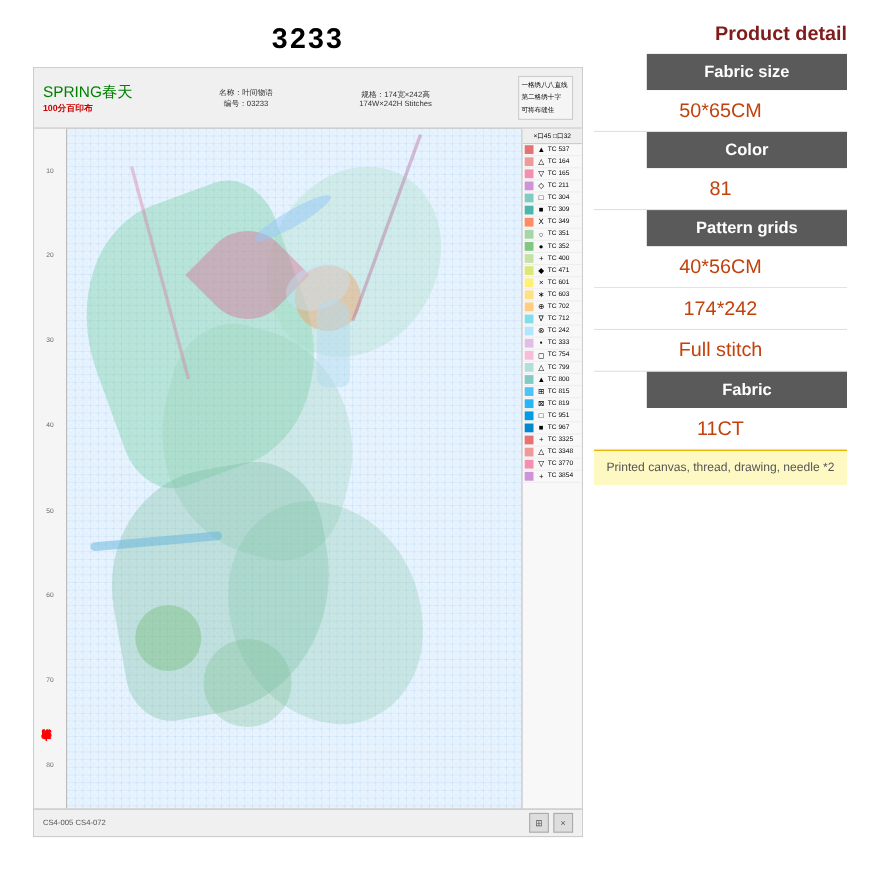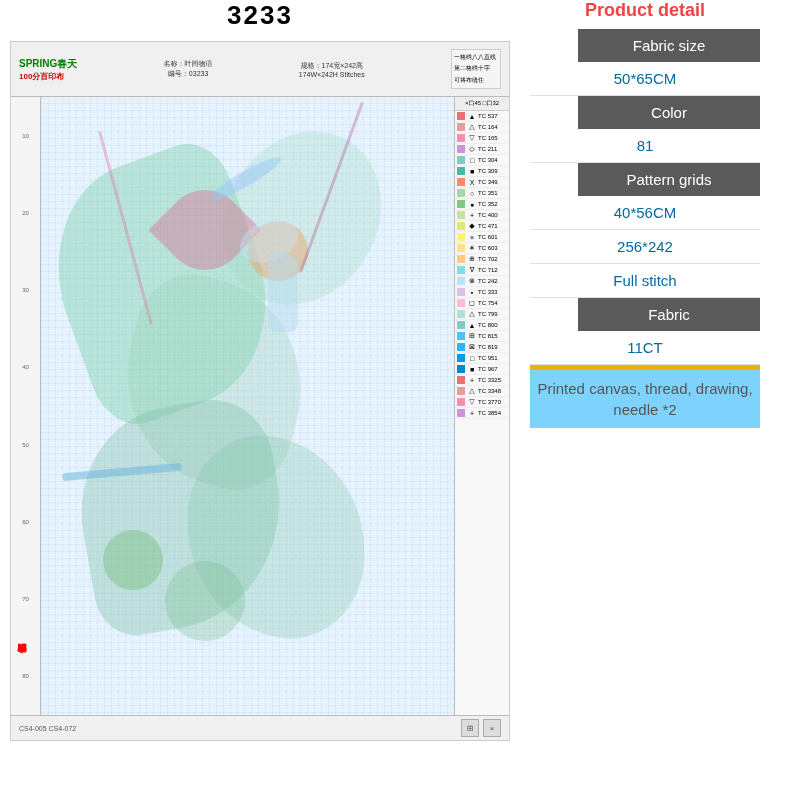--- a/index.html
+++ b/index.html
@@ -7,21 +7,21 @@
       width: 800px;
       height: 800px;
       background: #fff;
       font-family: Arial, sans-serif;
       overflow: hidden;
     }
     .container {
       display: flex;
       width: 800px;
       height: 800px;
-      gap: 10px;
+      padding: 20px;
       border-radius: 25px;
     }
     .left-panel {
       flex: 0 0 520px;
       display: flex;
       flex-direction: column;
       align-items: center;
     }
     .product-number {
       font-size: 26px;
@@ -44,23 +44,23 @@
       height: 55px;
       background: #f0f0f0;
       border-bottom: 1px solid #bbb;
       display: flex;
       align-items: center;
       justify-content: space-between;
       padding: 4px 8px;
       font-size: 8px;
     }
     .brand-logo {
-      font-size: 10px;
+      font-size: 14px;
       color: green;
-      font-weight: bold;
+      font-weight: normal;
     }
     .pattern-info {
       font-size: 7px;
       color: #333;
       text-align: center;
     }
     .side-legend {
       position: absolute;
       right: 0;
       top: 55px;
@@ -263,50 +263,50 @@
     }
 
     
     .right-panel {
       flex: 0 0 230px;
       display: flex;
       flex-direction: column;
       gap: 0;
     }
     .product-detail-title {
-      text-align: center;
+      text-align: right;
       font-size: 18px;
       font-weight: bold;
       margin-bottom: 8px;
-      color: #ef4444;
+      color: #7f1d1d;
     }
     .detail-row-header {
       background: #5a5a5a;
       color: #fff;
       text-align: center;
       padding: 8px 0;
       font-size: 15px;
-      font-weight: normal;
+      font-weight: bold;
       margin-left: 48px;
     }
     .detail-row-value {
       text-align: center;
       padding: 8px 0;
-      font-size: 15px;
-      color: #0369a1;
+      font-size: 18px;
+      color: #c2410c;
       background: #fff;
       border-bottom: 1px solid #e0e0e0;
     }
     .detail-row-note {
       text-align: center;
       padding: 8px 4px;
-      font-size: 15px;
+      font-size: 11px;
       color: #555;
-      background: #7dd3fc;
-      border-top: 5px solid #eab308;
+      background: #fef9c3;
+      border-top: 1px solid #eab308;
       line-height: 1.4;
     }
   </style>
 </head>
 <body>
 
 <div class="container">
 
   <div class="left-panel">
     <div class="product-number">3233</div>
@@ -536,21 +536,21 @@
 
     <div class="detail-row-header">Fabric size</div>
     <div class="detail-row-value">50*65CM</div>
 
     <div class="detail-row-header">Color</div>
     <div class="detail-row-value">81</div>
 
     <div class="detail-row-header">Pattern grids</div>
     <div class="detail-row-value">40*56CM</div>
 
-    <div class="detail-row-value">256*242</div>
+    <div class="detail-row-value">174*242</div>
 
     <div class="detail-row-value">Full stitch</div>
 
     <div class="detail-row-header">Fabric</div>
     <div class="detail-row-value">11CT</div>
 
     <div class="detail-row-note">Printed canvas, thread, drawing, needle *2</div>
   </div>
 </div>
 

